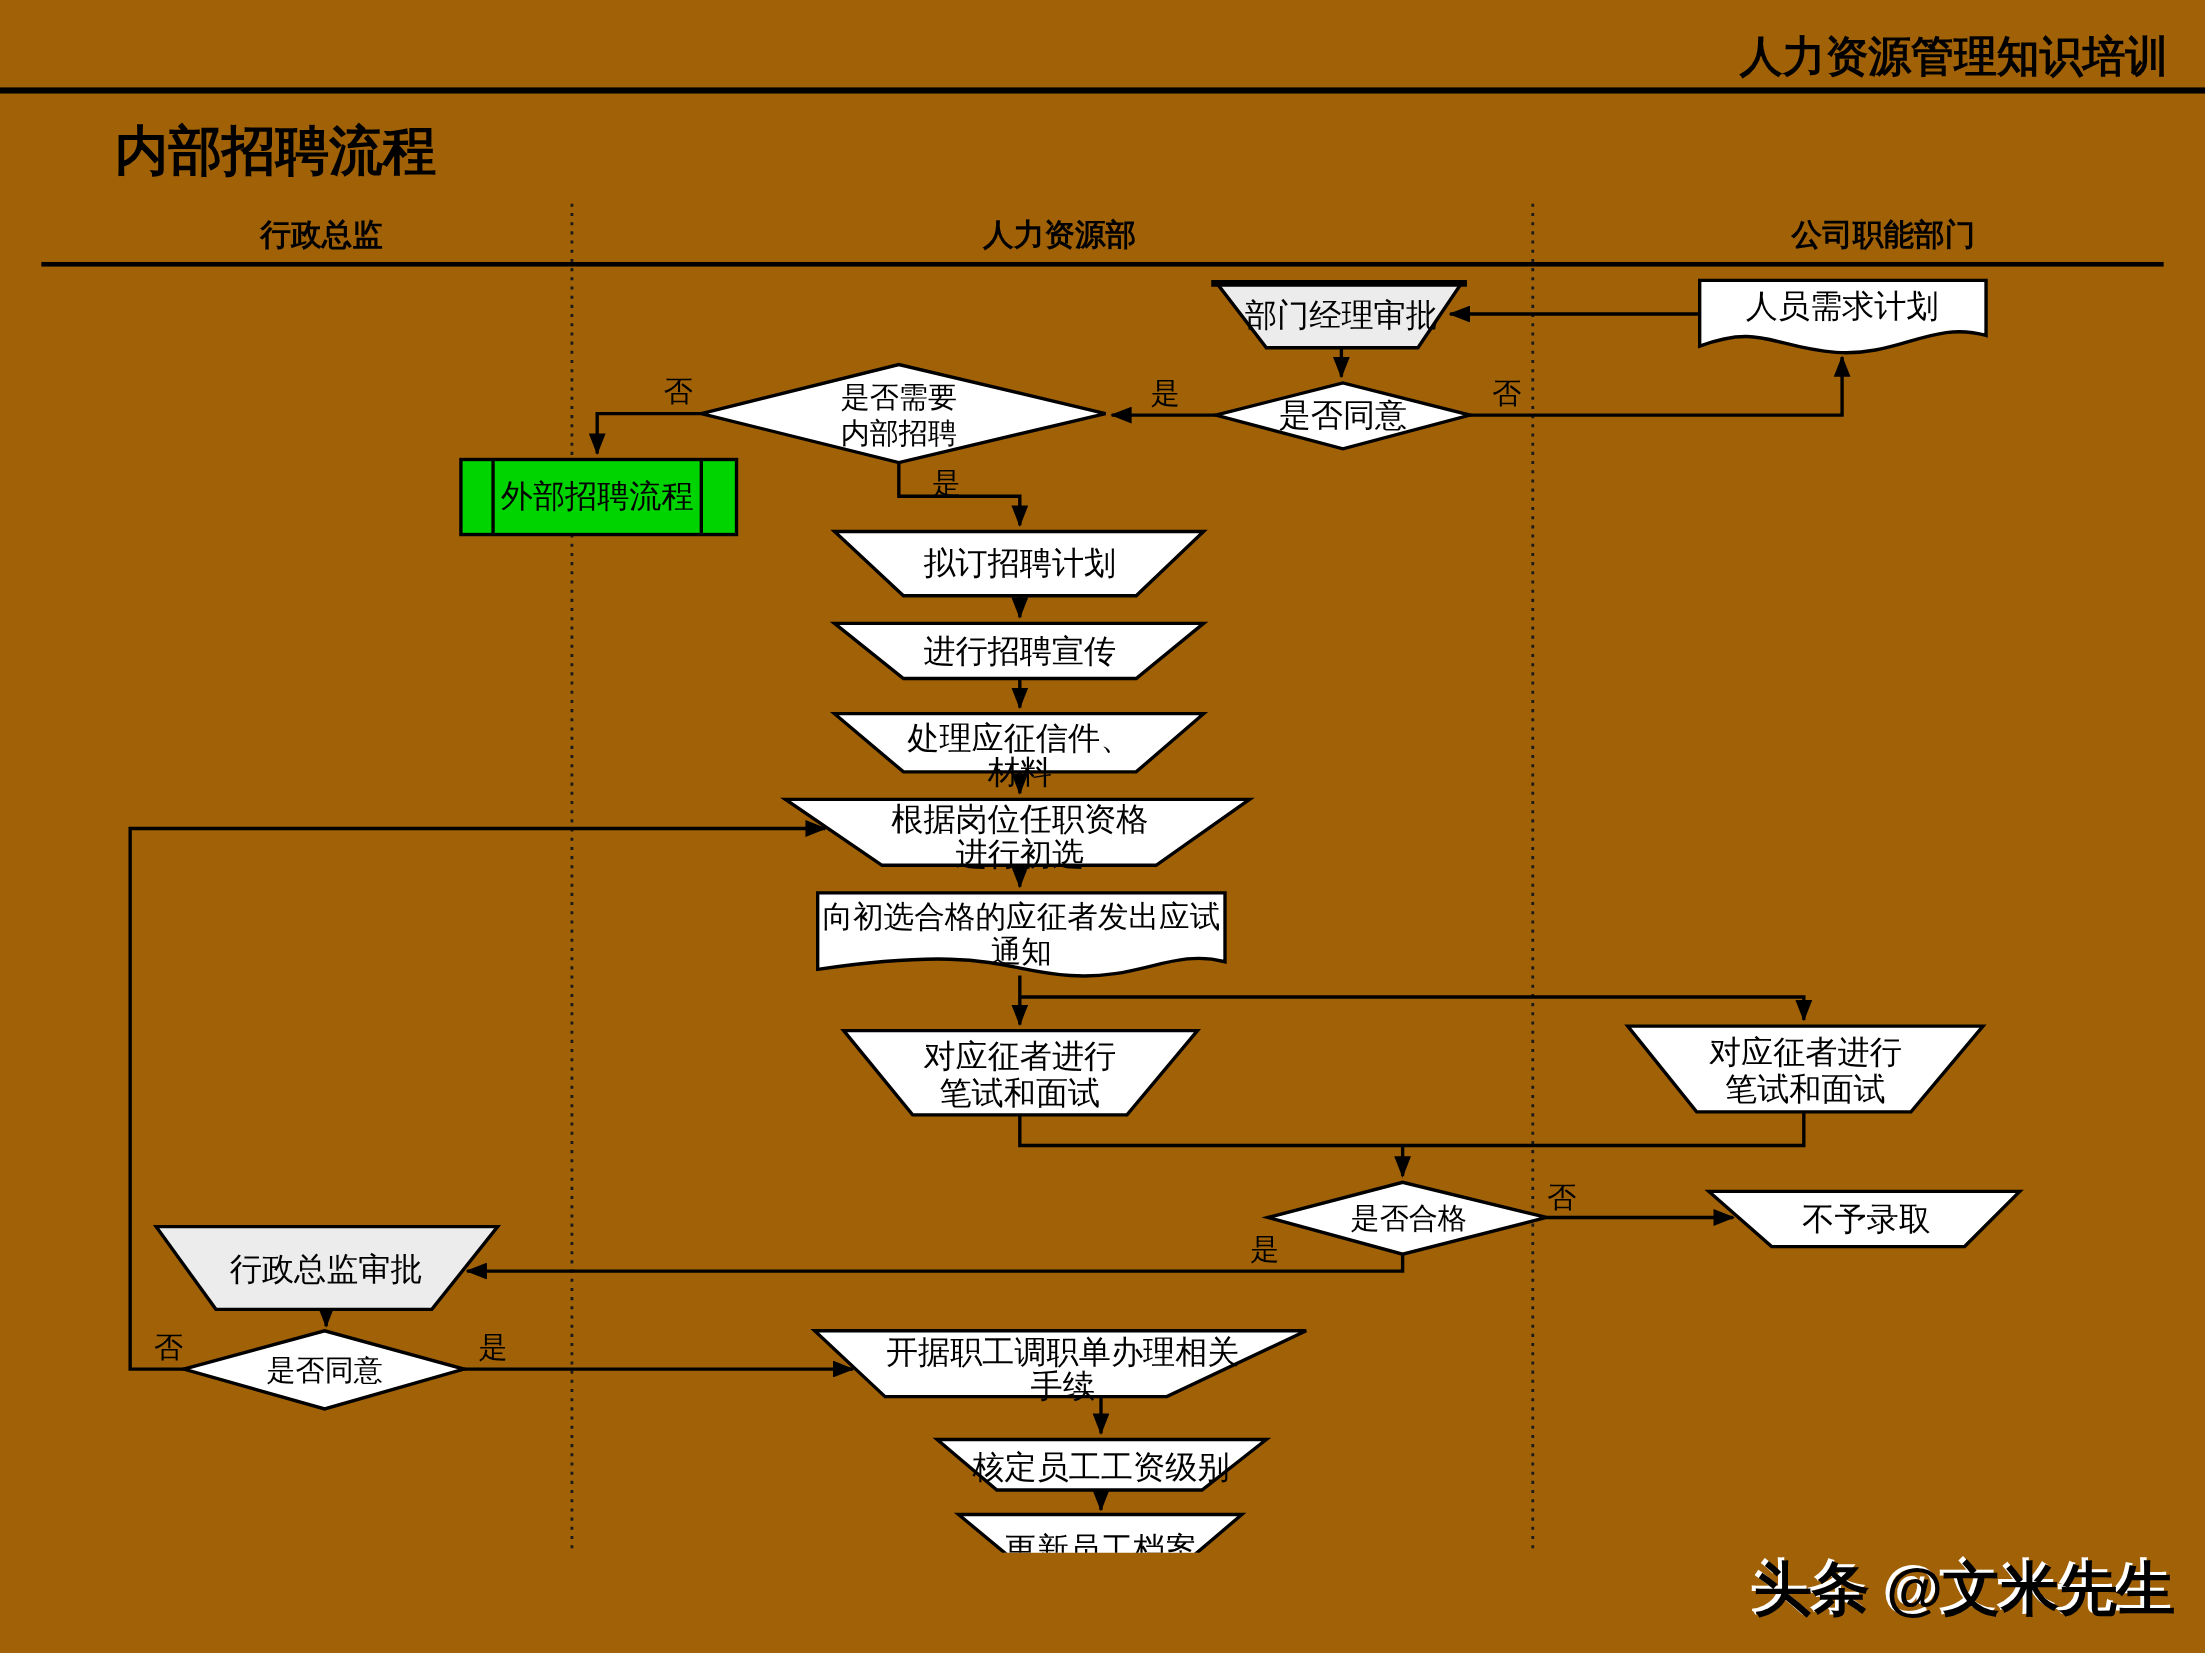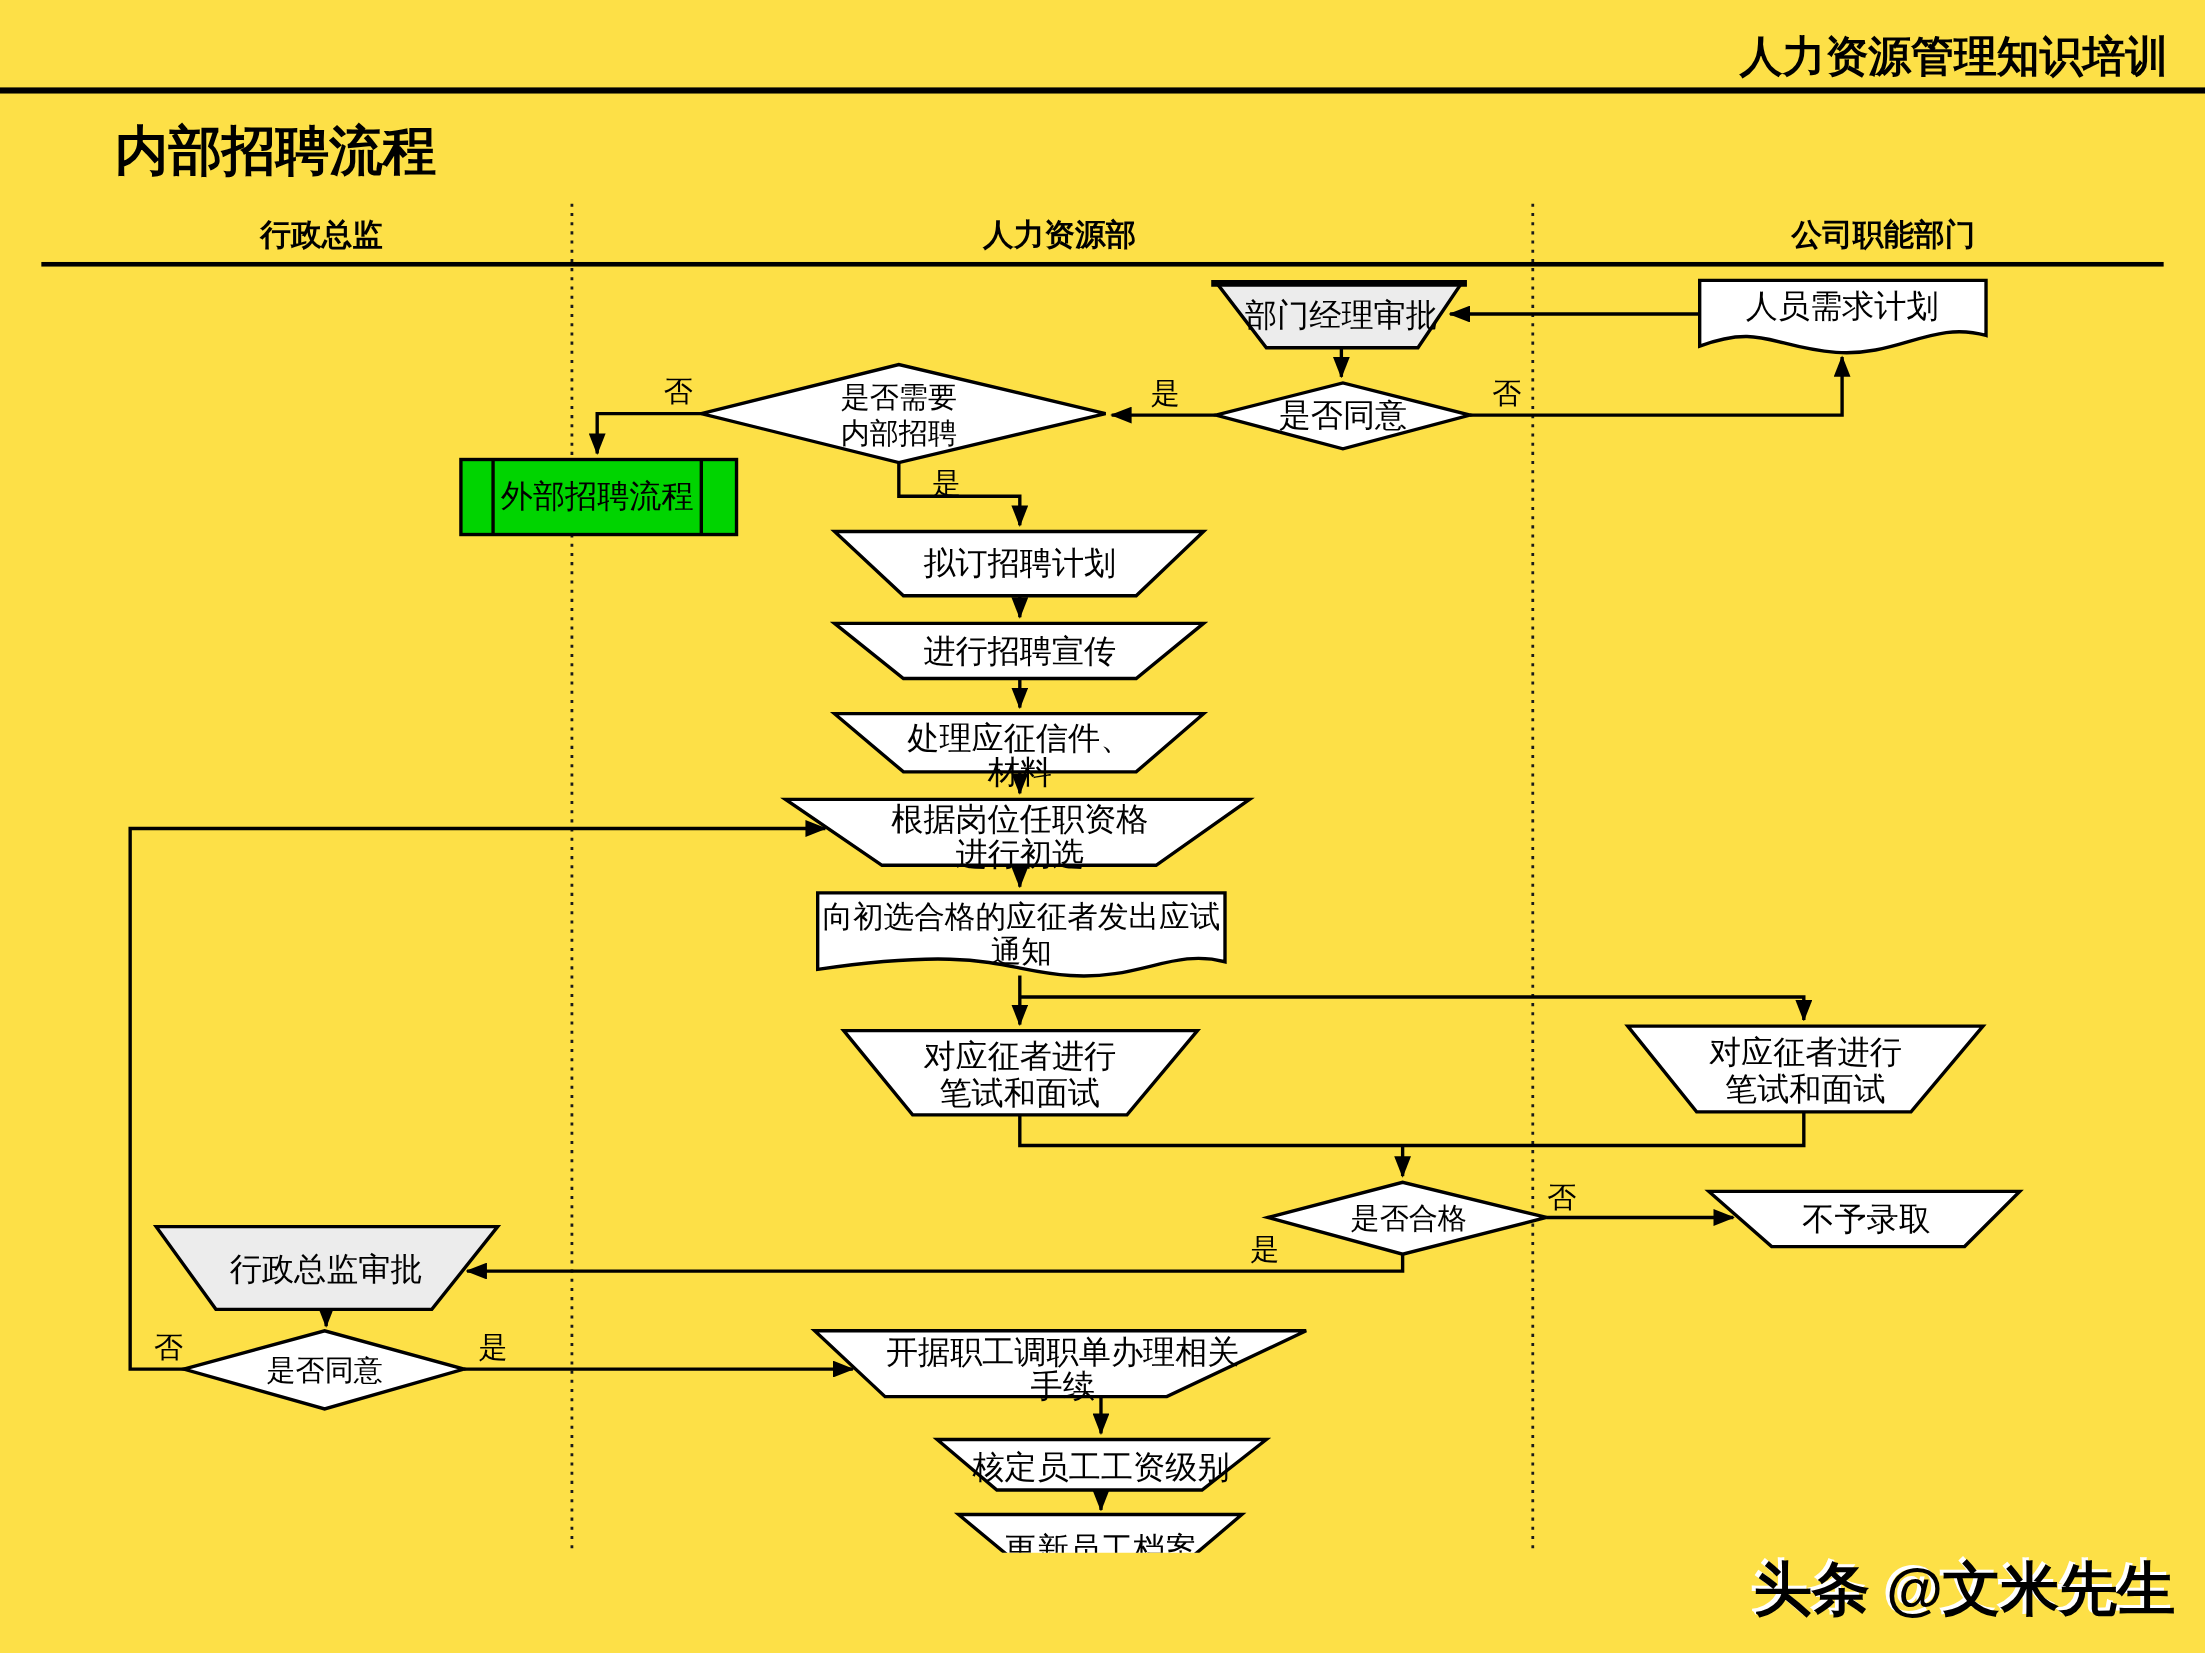--- a/index.html
+++ b/index.html
@@ -1,16 +1,16 @@
 <!DOCTYPE html>
 <html style="--c-green: #00D400; --c-gray: #ECECEC; --c-line: #000000;font-size:12.3px"><head>
 <meta charset="utf-8">
 <style>
   html,body{margin:0;padding:0;background:#fff;}
-  .page{position:relative;width:2205px;height:1654px;background:#fde047;overflow:hidden;
+  .page{position:relative;width:2205px;height:1654px;background:#a16207;overflow:hidden;
         font-family:"Liberation Sans","DejaVu Sans",sans-serif;}
   svg{display:block;}
   .shape{fill:#ffffff;stroke:var(--c-line,#000);stroke-width:2.2px;}
   .shape.gray{fill:var(--c-gray,#ECECEC);}
   .shape.green{fill:var(--c-green,#00D400);}
   .conn{fill:none;stroke:var(--c-line,#000);stroke-width:2.2px;}
   .thickline{stroke:var(--c-line,#000);stroke-width:4.5px;}
   .innerline{stroke:var(--c-line,#000);stroke-width:2.2px;}
   .dotted{stroke:#1a1a1a;stroke-width:1.8px;stroke-dasharray:2 4;fill:none;}
   .rule{fill:#000;}

